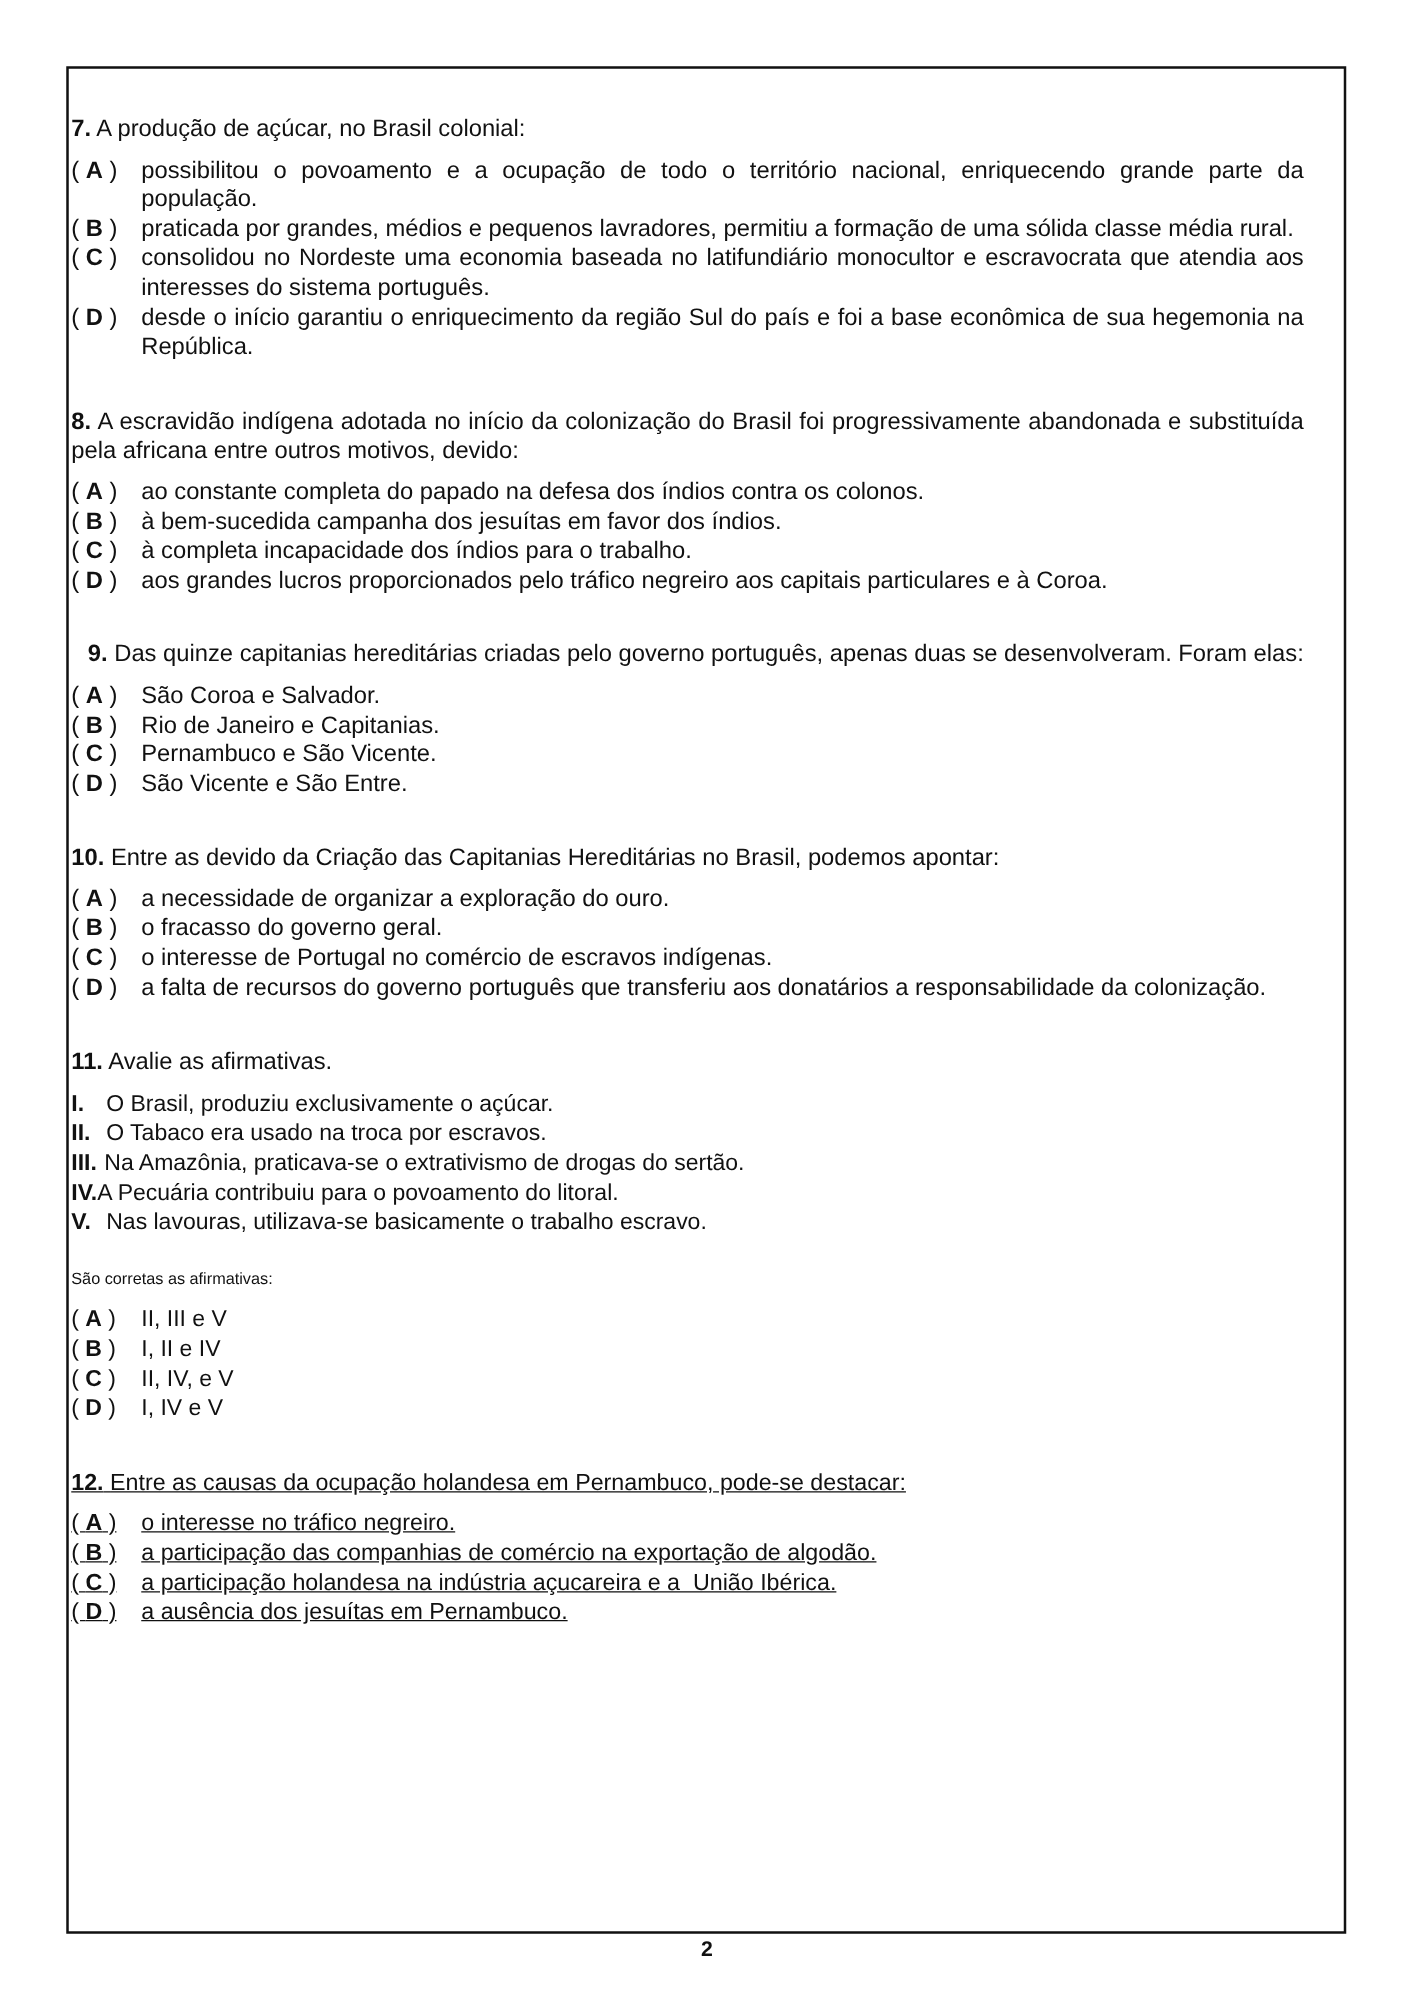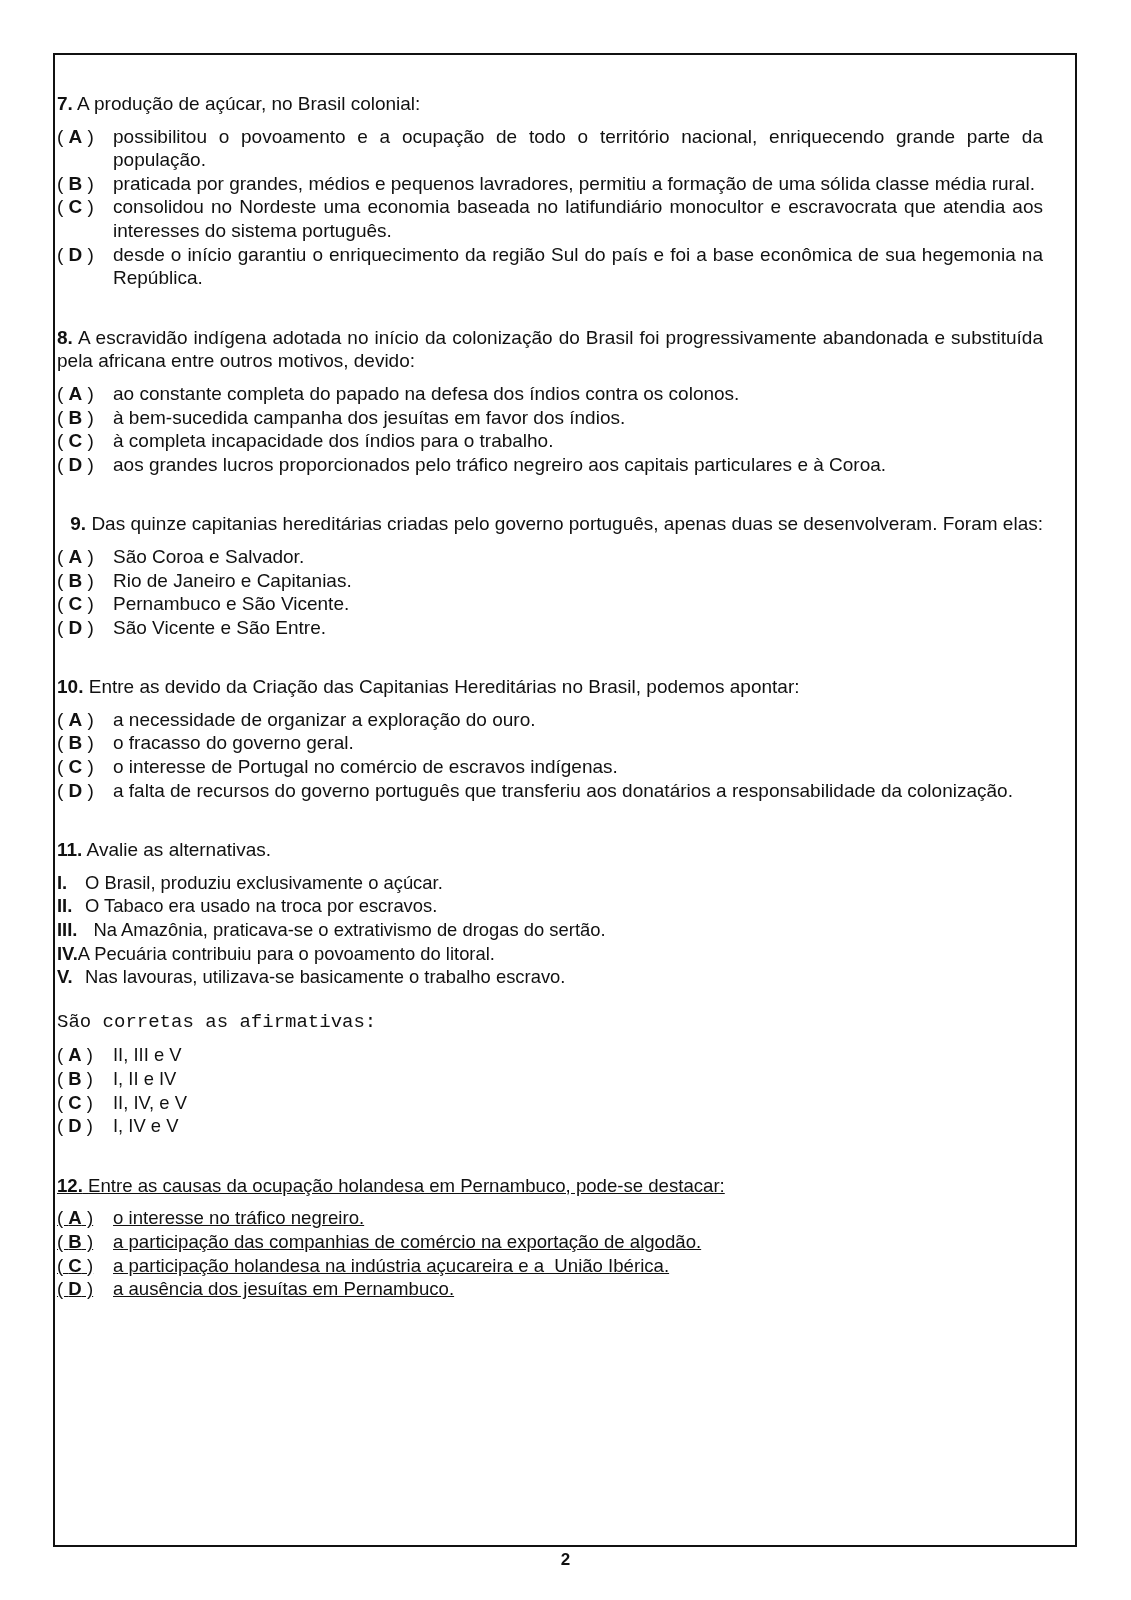--- a/index.html
+++ b/index.html
@@ -125,45 +125,45 @@
         <span class="lbl">( <b>D</b> )</span>
         <span class="txt">a falta de recursos do governo português que transferiu aos donatários a responsabilidade da colonização.</span>
       </div>
   </div>
 
   <div class="gap1"></div>
 
   <div class="q">
     <div class="stem">
       <span class="num">11.</span>
-      <span>Avalie as alternativas.</span>
+      <span>Avalie as afirmativas.</span>
     </div>
     <div style="margin-bottom:22px; font-size:18.4px;">
       <div class="stmt">
           <span class="rn w">I.</span>
           <span>O Brasil, produziu exclusivamente o açúcar.</span>
         </div>
       <div class="stmt">
           <span class="rn w">II.</span>
           <span>O Tabaco era usado na troca por escravos.</span>
         </div>
       <div class="stmt">
-          <span class="rn" style="margin-right:16px">III.</span>
+          <span class="rn" style="margin-right:6px">III.</span>
           <span>Na Amazônia, praticava-se o extrativismo de drogas do sertão.</span>
         </div>
       <div class="stmt">
           <span class="rn" style="margin-right:0">IV.</span>
           <span>A Pecuária contribuiu para o povoamento do litoral.</span>
         </div>
       <div class="stmt">
           <span class="rn w">V.</span>
           <span>Nas lavouras, utilizava-se basicamente o trabalho escravo.</span>
         </div>
     </div>
-    <div class="stem" style="font-size:19px;font-family:Liberation Mono, monospace;">São corretas as afirmativas:</div>
+    <div class="stem" style="font-size:13px;">São corretas as afirmativas:</div>
     <div style="font-size:18.4px;">
       <div class="opt">
           <span class="lbl">( <b>A</b> )</span>
           <span class="txt">II, III e V</span>
         </div>
       <div class="opt">
           <span class="lbl">( <b>B</b> )</span>
           <span class="txt">I, II e IV</span>
         </div>
       <div class="opt">

